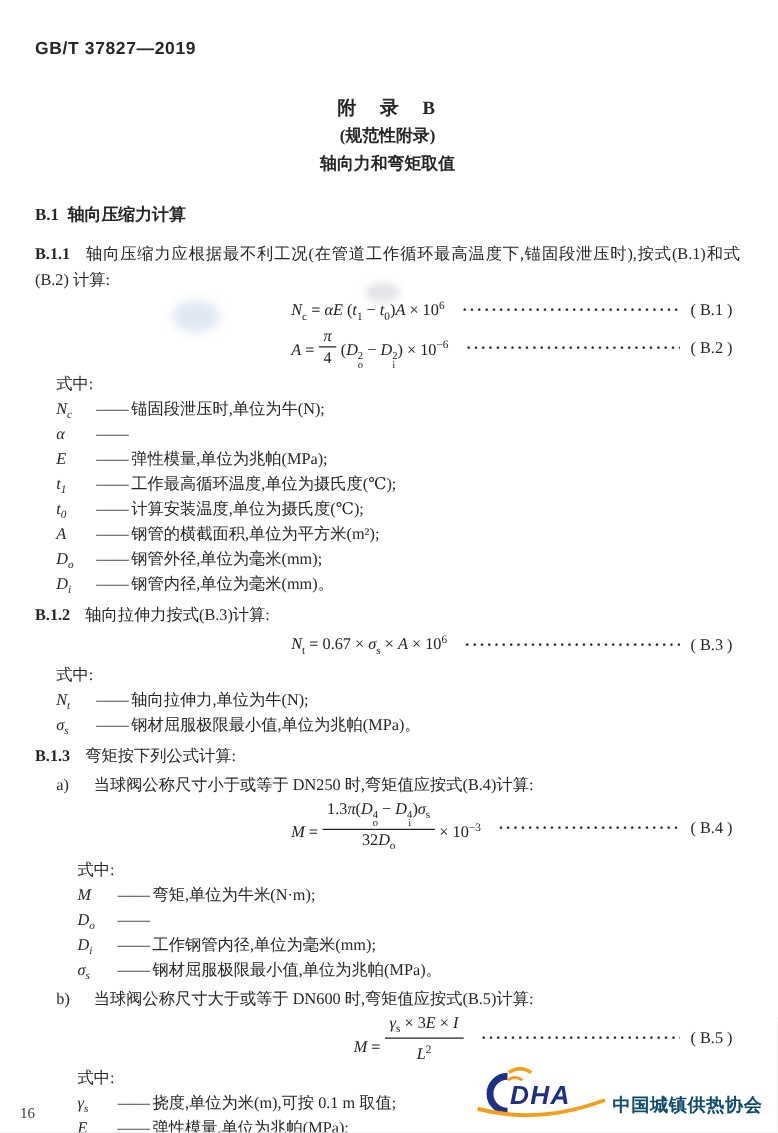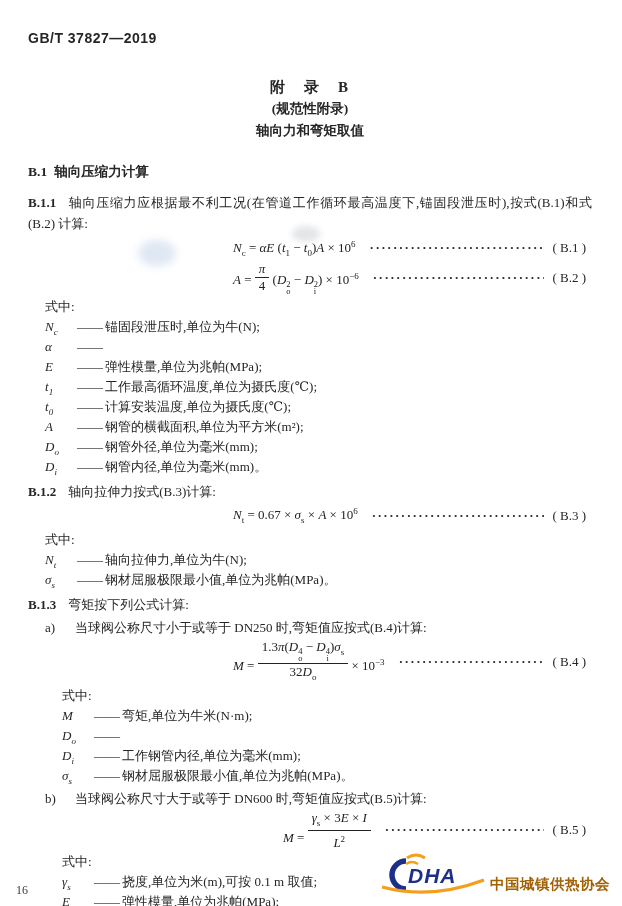--- a/index.html
+++ b/index.html
@@ -46,21 +46,21 @@
   .frac .den{display:block;padding-top:1px;line-height:14px;}
   .ss{display:inline-flex;flex-direction:column;vertical-align:-3px;}
   .ss sup,.ss sub{font-size:8.5px;line-height:7px;position:static;}
   
   .smudge{position:absolute;border-radius:50%;pointer-events:none;}
   .sm1{left:138px;top:240px;width:38px;height:26px;background:#b9cbe4;opacity:.45;filter:blur(4px);}
   .sm2{left:292px;top:226px;width:28px;height:16px;background:#b9bec4;opacity:.4;filter:blur(3px);}
   
   .pagenum{position:absolute;left:16px;bottom:8px;font-size:12px;color:#3a3a3a;}
   .logo{position:absolute;right:12px;bottom:12px;display:flex;align-items:flex-end;}
-  .logo-name{font-family:"Liberation Sans","DejaVu Sans",sans-serif;font-weight:bold;font-size:14.5px;color:#a16207;letter-spacing:.5px;margin-left:2px;}
+  .logo-name{font-family:"Liberation Sans","DejaVu Sans",sans-serif;font-weight:bold;font-size:14.5px;color:#0c4a6e;letter-spacing:.5px;margin-left:2px;}
 </style>
 </head>
 <body>
 
 <div class="page">
 
   <div class="std-no">GB/T 37827—2019</div>
 
   <div class="smudge sm1"></div>
   <div class="smudge sm2"></div>

